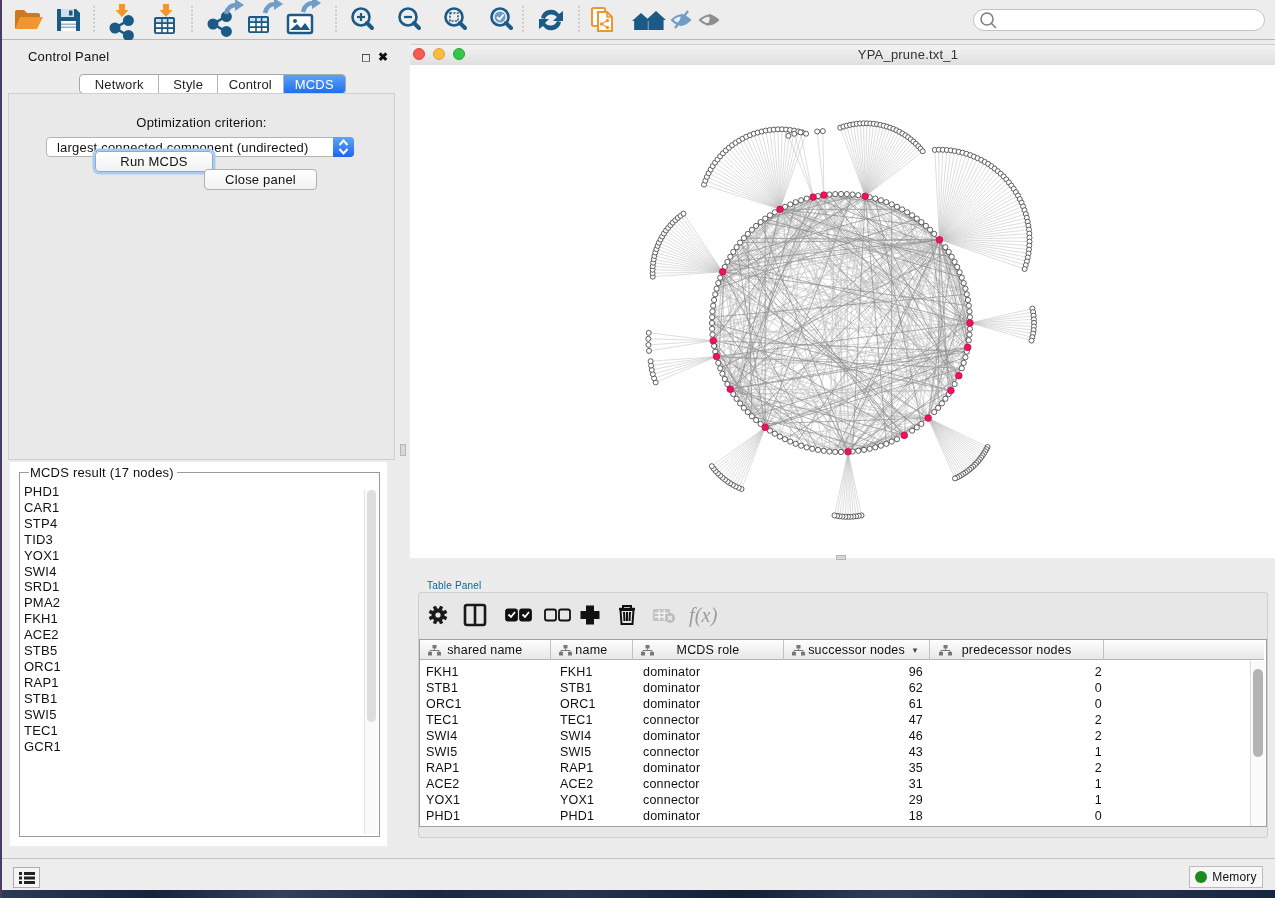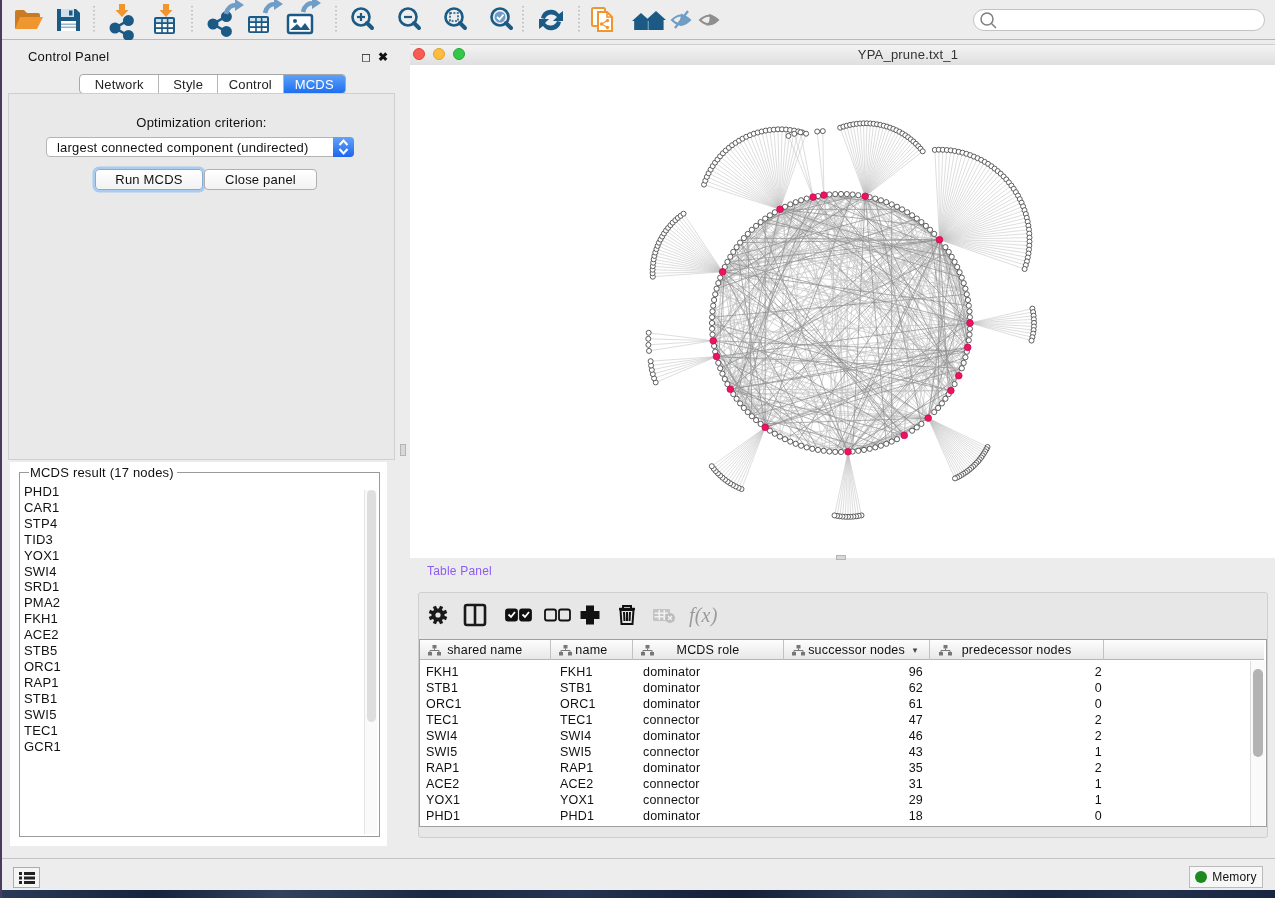--- a/index.html
+++ b/index.html
@@ -12,37 +12,37 @@
 .wicon{position:absolute;top:50px;font-size:12px;color:#111}
 #tabbar{position:absolute;left:79px;top:74px;width:267px;height:20px;display:flex;border:1px solid #a8a8a8;border-radius:4px;overflow:hidden;background:#fff;font-size:13px}
 #tabbar div{flex:1;text-align:center;line-height:19px;color:#222;border-right:1px solid #b5b5b5}
 #tabbar div:last-child{border-right:none}
 #tabbar .sel{background:linear-gradient(#5ea1f7,#1d6ff1);color:#fff}
 #mcdspanel{position:absolute;left:8px;top:93px;width:387px;height:367px;background:#e9e9e9;border:1px solid #cfcfcf}
 #optlabel{position:absolute;left:0;top:21px;width:100%;text-align:center;font-size:13px;color:#111}
 #dropdown{position:absolute;left:37px;top:43px;width:308px;height:20px;background:#fff;border:1px solid #b4b4b4;border-radius:4px;font-size:13px;color:#111;line-height:19px;padding-left:10px}
 #dropdown .step{position:absolute;right:-1px;top:-1px;width:21px;height:20px;background:linear-gradient(#63a3f8,#1c66ee);border-radius:0 4px 4px 0;overflow:hidden}
 .btn{position:absolute;height:21px;background:linear-gradient(#ffffff,#f2f2f2);border:1px solid #b0b0b0;border-radius:4px;font-size:13px;color:#111;text-align:center;line-height:19px}
-#runbtn{left:86px;top:75px;width:108px;box-shadow:0 0 0 2.5px #a8cbf0;border-color:#85abd7}
+#runbtn{left:86px;top:57px;width:118px;box-shadow:0 0 0 2.5px #a8cbf0;border-color:#85abd7}
 #closebtn{left:195px;top:75px;width:113px}
 #resultwrap{position:absolute;left:10px;top:462px;width:377px;height:384px;background:#fff}
 #fieldset{position:absolute;left:9px;top:3px;right:7px;bottom:9px;border:1px solid #9a9a9a;padding:0}
 #fieldset legend{font-size:13px;color:#111;margin-left:9px;padding:0 3px 0 1px}
 #mlist{position:absolute;left:3px;top:2px;right:16px;bottom:2px;background:#fff;font-size:13px;color:#111;line-height:15.9px;padding:2px 0 0 1px}
 #mscroll{position:absolute;right:2px;top:10px;width:13px;bottom:2px;background:#fafafa;border-left:1px solid #e4e4e4}
 #mthumb{position:absolute;left:2px;top:0px;width:9px;height:232px;background:#dedede;border-radius:5px}
 
 #netpanel{left:410px;top:44px;width:865px;height:514px;background:#fff}
 #nettitle{position:absolute;left:0;top:0;width:100%;height:28px;background:linear-gradient(#f3f3f3,#d9d9d9);border-bottom:1px solid #b4b4b4;border-top:1px solid #cfcfcf}
 #nettitle .t{position:absolute;left:0;width:996px;text-align:center;top:2px;font-size:13px;color:#333}
 .light{position:absolute;top:3px;width:12px;height:12px;border-radius:6px}
 #netcanvas{position:absolute;left:0;top:21px;width:865px;height:493px;background:#fff;overflow:hidden}
 
 #tablepanel{left:410px;top:560px;width:865px;height:298px;background:#ececec}
-#tp-title{position:absolute;left:17px;top:4px;font-size:12px;color:#8b5cf6}
+#tp-title{position:absolute;left:17px;top:20px;font-size:10px;color:#0369a1}
 #tp-inner{position:absolute;left:8px;top:32px;width:850px;height:246px;background:#e7e7e7;border:1px solid #cfcfcf;border-radius:3px}
 #tbl-toolbar{position:absolute;left:1px;top:1px;right:1px;height:42px}
 #tblarea{position:absolute;left:0px;top:46px;width:848px;height:188px;background:#fff;border:1px solid #9f9f9f}
 #thead{position:absolute;left:0;top:0;width:844px;height:20px;background:linear-gradient(#fdfdfd,#e8e8e8);border-bottom:1px solid #b5b5b5;font-size:12.5px;color:#111}
 .hcell{position:absolute;top:0;height:20px;border-right:1px solid #c2c2c2;text-align:center;line-height:20px}
 .trow{position:absolute;left:0;width:844px;height:16px;font-size:12.5px;color:#111}
 .trow span{position:absolute;line-height:16px}
 #tscroll{position:absolute;right:1px;top:21px;width:15px;height:165px;background:#fafafa;border-left:1px solid #ddd}
 #tthumb{position:absolute;left:2px;top:8px;width:10px;height:88px;background:#b3b3b3;border-radius:5px}
 

